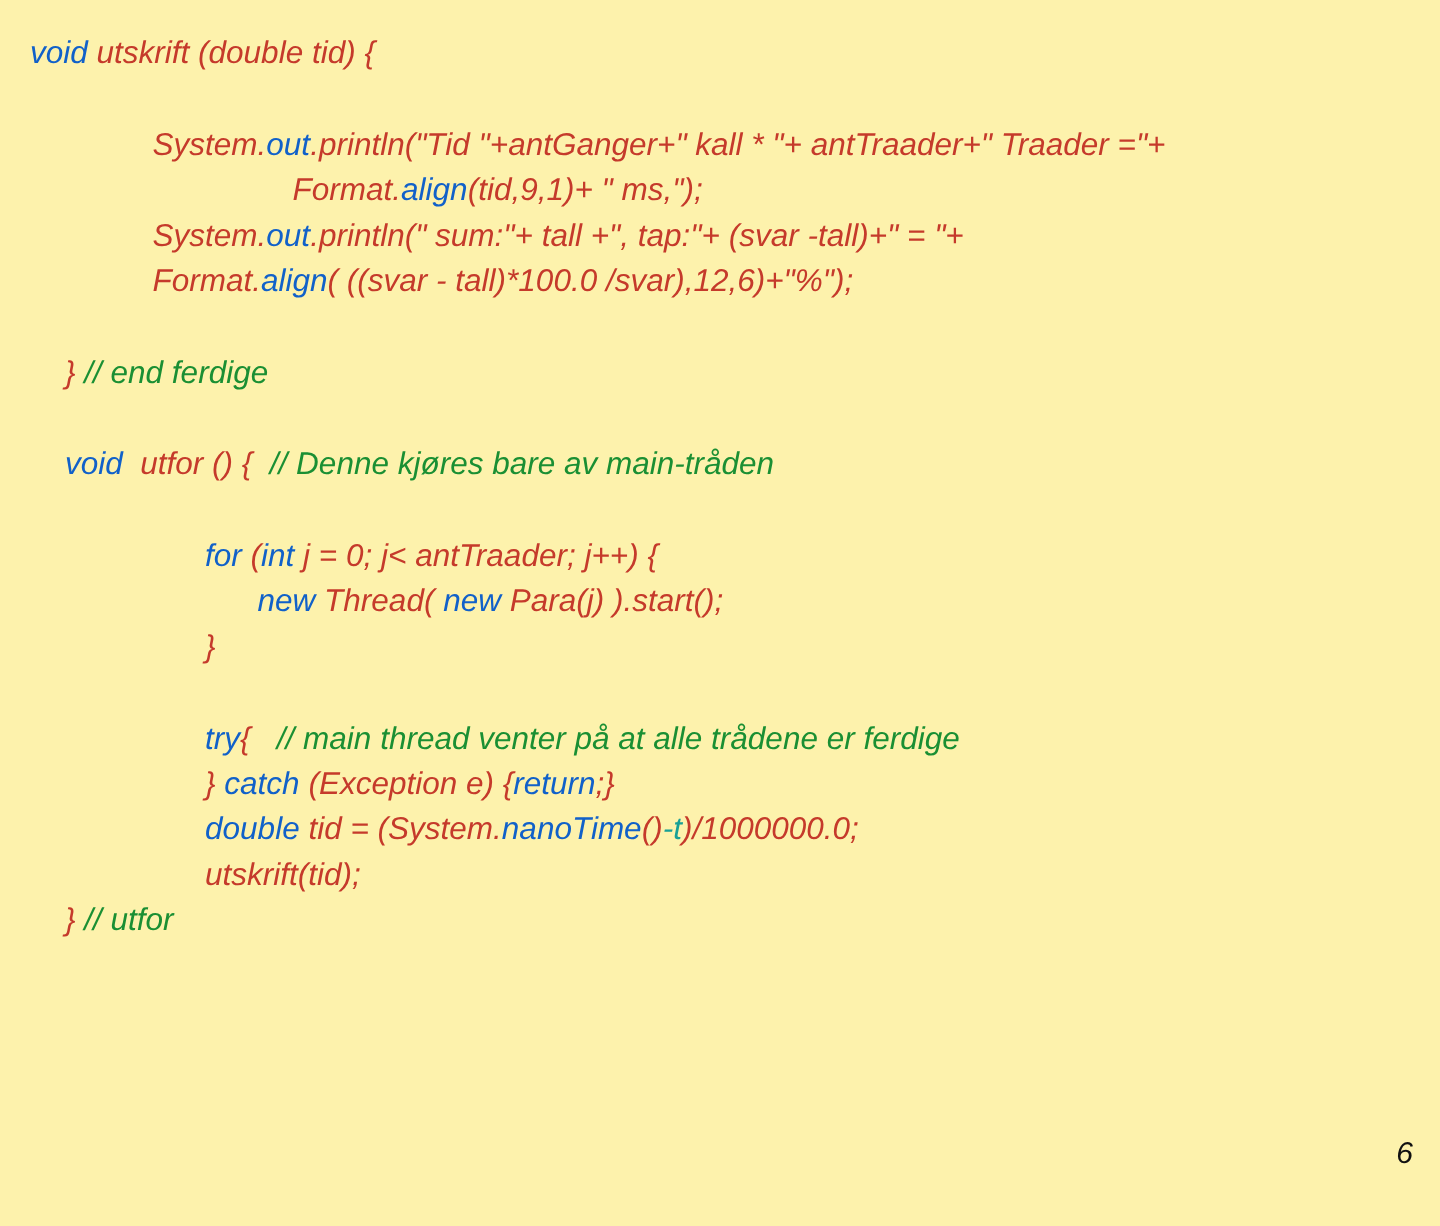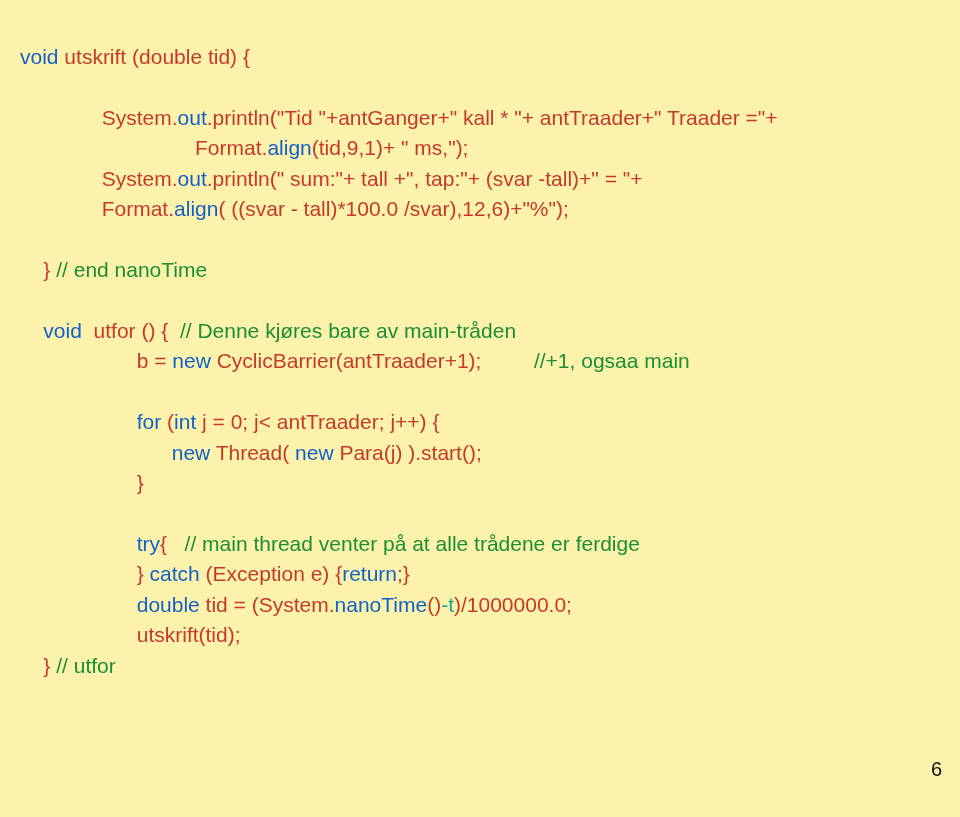--- a/index.html
+++ b/index.html
@@ -6,24 +6,25 @@
     margin: 0;
     padding: 0;
     width: 960px;
     height: 817px;
     background: #fdf2ac;
     font-family: Arial, Helvetica, sans-serif;
     font-size: 21px;
     overflow: hidden;
   }
   .page {
-    padding: 42px 20px 0 20px;
+    padding: 21px 20px 0 20px;
     position: relative;
     height: 791px;
     box-sizing: border-box;
+    font-style: italic;
   }
   .line {
     white-space: pre;
     line-height: 1.45;
   }
   .blue  { color: #1161c9; }
   .red   { color: #c53a2b; }
   .green { color: #1a8f33; }
   .teal  { color: #17a096; }
   .pagenum {
@@ -39,24 +40,23 @@
 
 <div class="page">
   <div id="code">
       <div class="line"><span></span><span class="blue">void</span><span class="red"> utskrift (double tid) {</span></div>
       <div class="line"><span>              </span></div>
       <div class="line"><span>              </span><span class="red">System.</span><span class="blue">out</span><span class="red">.println("Tid "+antGanger+" kall * "+ antTraader+" Traader ="+</span></div>
       <div class="line"><span>                              </span><span class="red">Format.</span><span class="blue">align</span><span class="red">(tid,9,1)+ " ms,");</span></div>
       <div class="line"><span>              </span><span class="red">System.</span><span class="blue">out</span><span class="red">.println(" sum:"+ tall +", tap:"+ (svar -tall)+" = "+</span></div>
       <div class="line"><span>              </span><span class="red">Format.</span><span class="blue">align</span><span class="red">( ((svar - tall)*100.0 /svar),12,6)+"%");</span></div>
       <div class="line"><span></span><span class="red"> </span></div>
-      <div class="line"><span>    </span><span class="red">} </span><span class="green">// end nanoTime</span></div>
+      <div class="line"><span>    </span><span class="red">} </span><span class="green">// end ferdige</span></div>
       <div class="line"><span></span><span class="red"> </span></div>
       <div class="line"><span>    </span><span class="blue">void</span><span class="red">  utfor () {  </span><span class="green">// Denne kjøres bare av main-tråden</span></div>
-      <div class="line"><span>                    </span><span class="red">b = </span><span class="blue">new</span><span class="red"> CyclicBarrier(antTraader+1);         </span><span class="green">//+1, ogsaa main</span></div>
       <div class="line"><span></span><span class="red"> </span></div>
       <div class="line"><span>                    </span><span class="blue">for</span><span class="red"> (</span><span class="blue">int</span><span class="red"> j = 0; j&lt; antTraader; j++) {</span></div>
       <div class="line"><span>                          </span><span class="blue">new</span><span class="red"> Thread( </span><span class="blue">new</span><span class="red"> Para(j) ).start();</span></div>
       <div class="line"><span>                    </span><span class="red">}</span></div>
       <div class="line"><span></span><span class="red"> </span></div>
       <div class="line"><span>                    </span><span class="blue">try</span><span class="red">{   </span><span class="green">// main thread venter på at alle trådene er ferdige</span></div>
       <div class="line"><span>                    </span><span class="red">} </span><span class="blue">catch</span><span class="red"> (Exception e) {</span><span class="blue">return</span><span class="red">;}</span></div>
       <div class="line"><span>                    </span><span class="blue">double</span><span class="red"> tid = (System.</span><span class="blue">nanoTime</span><span class="red">()</span><span class="teal">-t</span><span class="red">)/1000000.0;</span></div>
       <div class="line"><span>                    </span><span class="red">utskrift(tid);</span></div>
       <div class="line"><span>    </span><span class="red">} </span><span class="green">// utfor</span></div>

